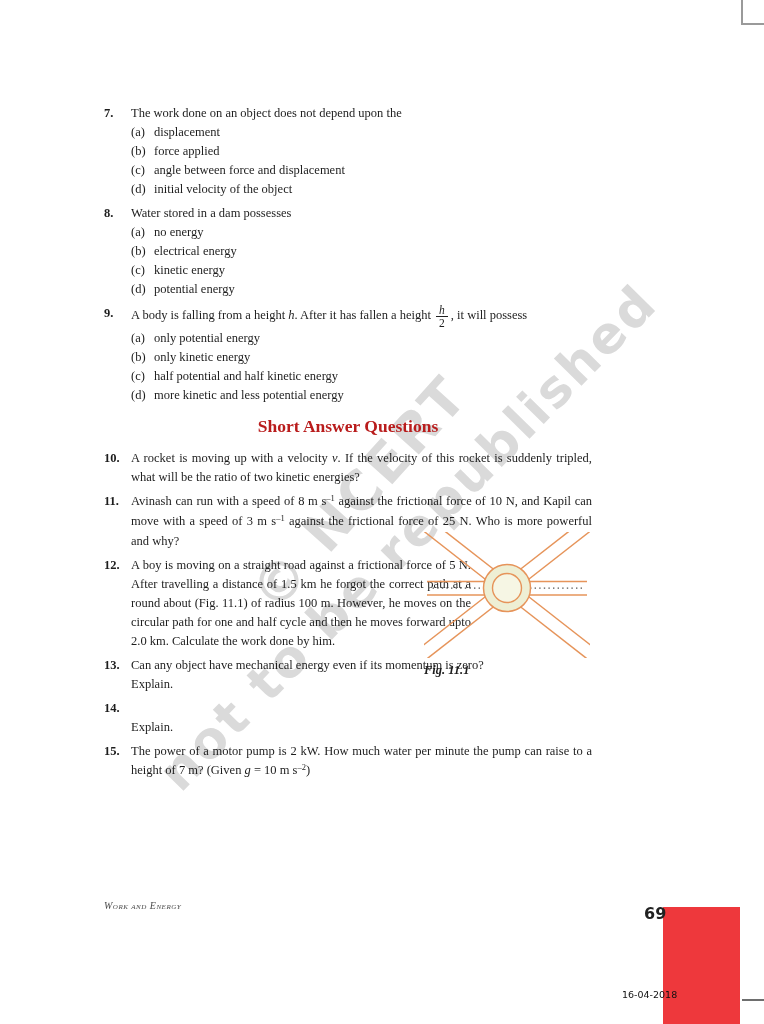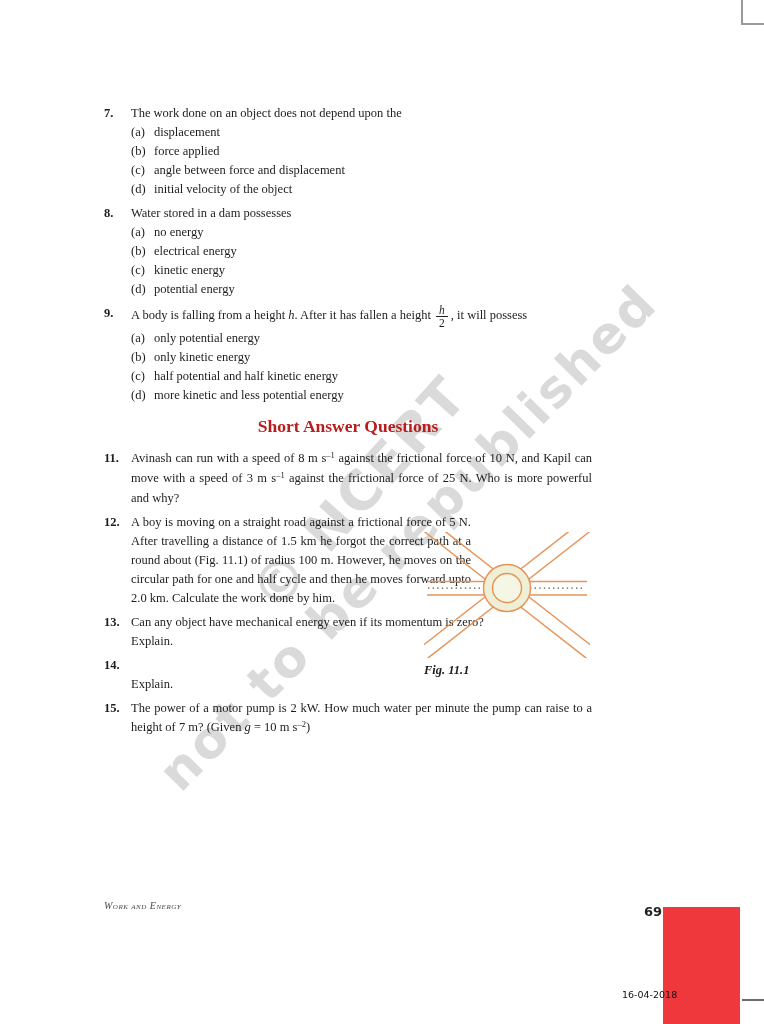--- a/index.html
+++ b/index.html
@@ -43,21 +43,21 @@
   
   .figure{position:absolute;left:424px;top:532px;width:166px;text-align:left;z-index:1;}
   .figcap{font-weight:bold;font-style:italic;font-size:12.5px;margin-top:1px;}
   
   .footer-left{
     position:absolute;left:104px;top:900px;font-style:italic;font-variant:small-caps;
     font-size:10px;letter-spacing:0.5px;color:#4a4a4a;z-index:1;
   }
   .page-num{
     position:absolute;left:644px;top:904px;font-family:"DejaVu Sans",sans-serif;
-    font-weight:bold;font-size:13px;color:#222;z-index:3;
+    font-weight:bold;font-size:16px;color:#222;z-index:3;
   }
   .red-tab{position:absolute;left:663px;top:907px;width:77px;height:117px;background:#ee383c;z-index:2;}
   .print-date{
     position:absolute;left:622px;top:977px;font-family:"DejaVu Sans",sans-serif;
     font-size:9.5px;color:#111;z-index:3;margin-top:12px;
   }
   .bottom-rule{position:absolute;left:742px;top:999px;width:22px;height:2px;background:#6e6e6e;z-index:3;}
 </style>
 </head>
 <body>
@@ -154,20 +154,27 @@
   <div class="opt">
     <span class="olabel">(d)</span>
     <span class="otext">more kinetic and less potential energy</span>
   </div>
 </div>
     </div>
   </div>
 </section>
     <h2 class="heading">Short Answer Questions</h2>
     <section id="q-list">
+  <div class="q">
+    <span class="qnum">10.</span>
+    <div class="qbody">
+      <div class="qtext"><span>A rocket is moving up with a velocity </span><span class="i">v</span><span>. If the velocity of this rocket is suddenly tripled,  what will be the ratio of two kinetic energies?</span></div>
+
+    </div>
+  </div>
 
   <div class="q">
     <span class="qnum">11.</span>
     <div class="qbody">
       <div class="qtext"><span>Avinash can run with a speed of 8 m s</span><span class="sup">–1</span><span> against the frictional force of 10 N, and Kapil can move with a speed of 3 m s</span><span class="sup">–1</span><span> against the frictional force of 25 N. Who is more powerful and why?</span></div>
 
     </div>
   </div>
 
   <div class="q">

